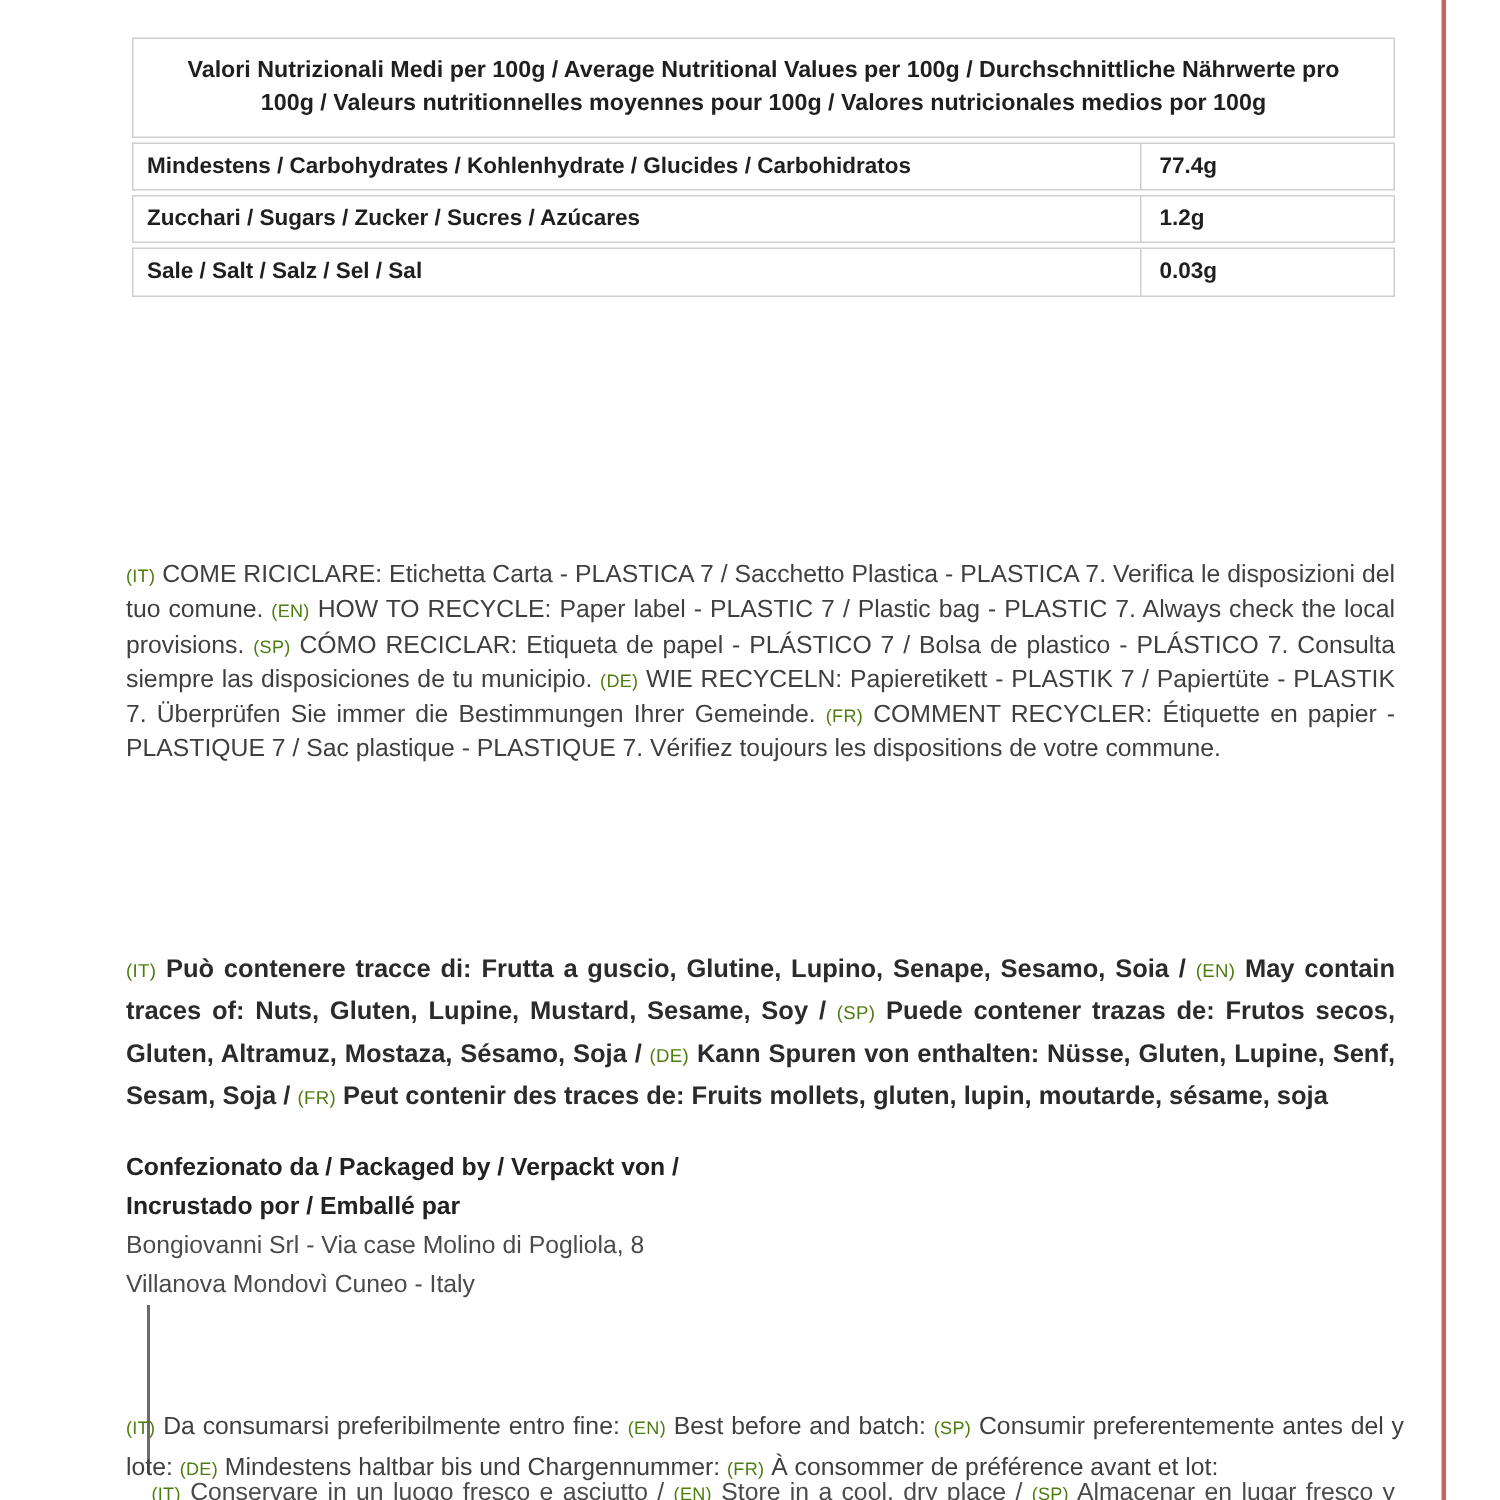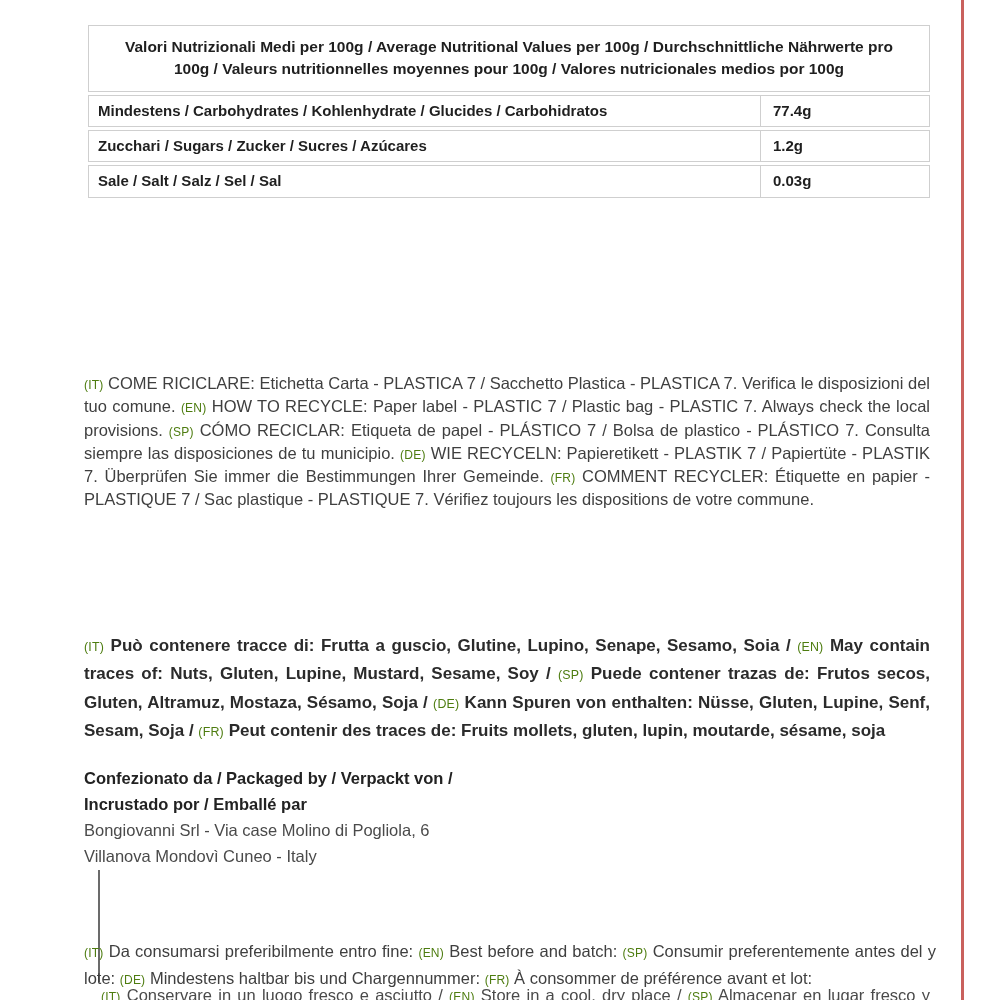--- a/index.html
+++ b/index.html
@@ -117,21 +117,21 @@
     </table>
   </div>
 
   <p class="para para-recycling"><span class="lang-marker">(IT)</span><span class="run-text"> COME RICICLARE: Etichetta Carta - PLASTICA 7 / Sacchetto Plastica - PLASTICA 7. Verifica le disposizioni del tuo comune. </span><span class="lang-marker">(EN)</span><span class="run-text"> HOW TO RECYCLE: Paper label - PLASTIC 7 / Plastic bag - PLASTIC 7. Always check the local provisions. </span><span class="lang-marker">(SP)</span><span class="run-text"> CÓMO RECICLAR: Etiqueta de papel - PLÁSTICO 7 / Bolsa de plastico - PLÁSTICO 7. Consulta siempre las disposiciones de tu municipio. </span><span class="lang-marker">(DE)</span><span class="run-text"> WIE RECYCELN: Papieretikett - PLASTIK 7 / Papiertüte - PLASTIK 7. Überprüfen Sie immer die Bestimmungen Ihrer Gemeinde. </span><span class="lang-marker">(FR)</span><span class="run-text"> COMMENT RECYCLER: Étiquette en papier - PLASTIQUE 7 / Sac plastique - PLASTIQUE 7. Vérifiez toujours les dispositions de votre commune.</span></p>
 
   <p class="para para-allergens"><span class="lang-marker">(IT)</span><span class="run-text"> Può contenere tracce di: Frutta a guscio, Glutine, Lupino, Senape, Sesamo, Soia / </span><span class="lang-marker">(EN)</span><span class="run-text"> May contain traces of: Nuts, Gluten, Lupine, Mustard, Sesame, Soy / </span><span class="lang-marker">(SP)</span><span class="run-text"> Puede contener trazas de: Frutos secos, Gluten, Altramuz, Mostaza, Sésamo, Soja / </span><span class="lang-marker">(DE)</span><span class="run-text"> Kann Spuren von enthalten: Nüsse, Gluten, Lupine, Senf, Sesam, Soja / </span><span class="lang-marker">(FR)</span><span class="run-text"> Peut contenir des traces de: Fruits mollets, gluten, lupin, moutarde, sésame, soja</span></p>
 
   <div class="two-col">
     <div class="col-left">
       <div class="packager-title">Confezionato da / Packaged by / Verpackt von / Incrustado por / Emballé par</div>
-      <div>Bongiovanni Srl - Via case Molino di Pogliola, 6 Villanova Mondovì Cuneo - Italy</div>
+      <div>Bongiovanni Srl - Via case Molino di Pogliola, 8 Villanova Mondovì Cuneo - Italy</div>
     </div>
     <div class="col-divider"></div>
     <div class="col-right"><span class="lang-marker">(IT)</span><span class="run-text"> Conservare in un luogo fresco e asciutto / </span><span class="lang-marker">(EN)</span><span class="run-text"> Store in a cool, dry place / </span><span class="lang-marker">(SP)</span><span class="run-text"> Almacenar en lugar fresco y seco / </span><span class="lang-marker">(DE)</span><span class="run-text"> Kühl und trocken lagern / </span><span class="lang-marker">(FR)</span><span class="run-text"> Stocker dans un endroit frais et sec</span></div>
   </div>
 
   <p class="para para-bestbefore"><span class="lang-marker">(IT)</span><span class="run-text"> Da consumarsi preferibilmente entro fine: </span><span class="lang-marker">(EN)</span><span class="run-text"> Best before and batch: </span><span class="lang-marker">(SP)</span><span class="run-text"> Consumir preferentemente antes del y lote: </span><span class="lang-marker">(DE)</span><span class="run-text"> Mindestens haltbar bis und Chargennummer: </span><span class="lang-marker">(FR)</span><span class="run-text"> À consommer de préférence avant et lot:</span></p>
 
   <div class="trim-line" style="background: rgb(201, 97, 93);"></div>
 
 </div>

